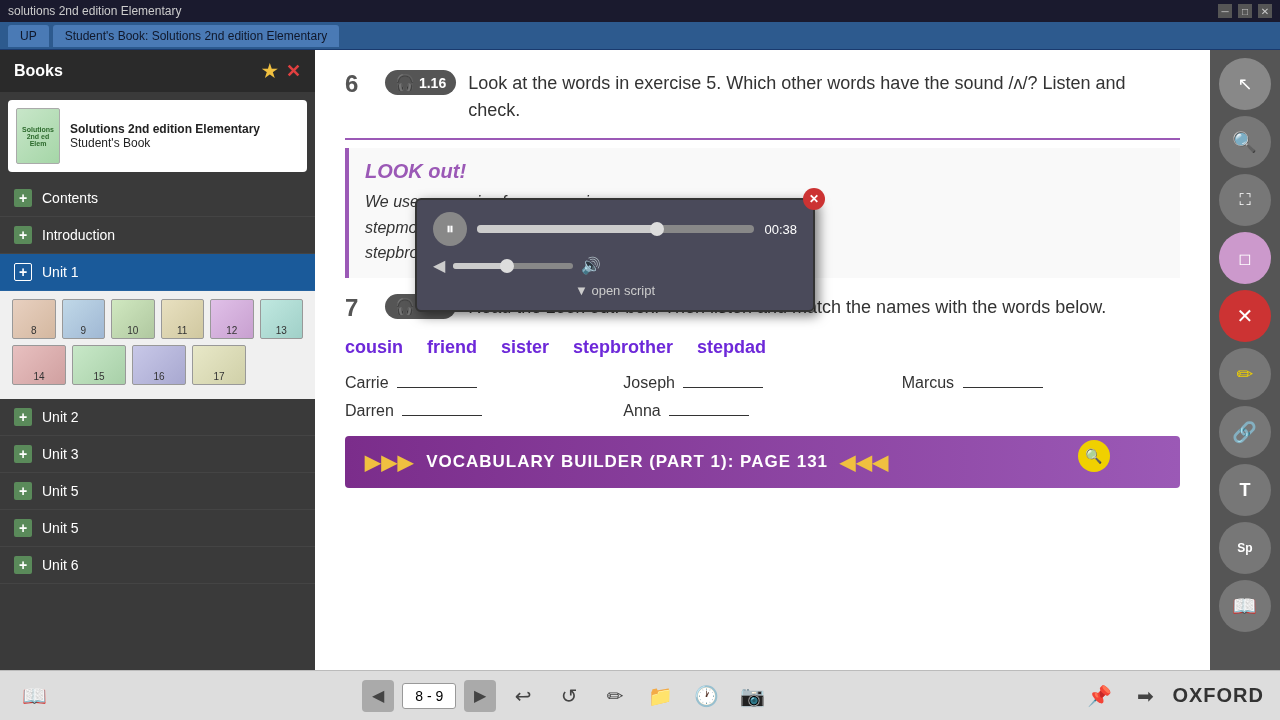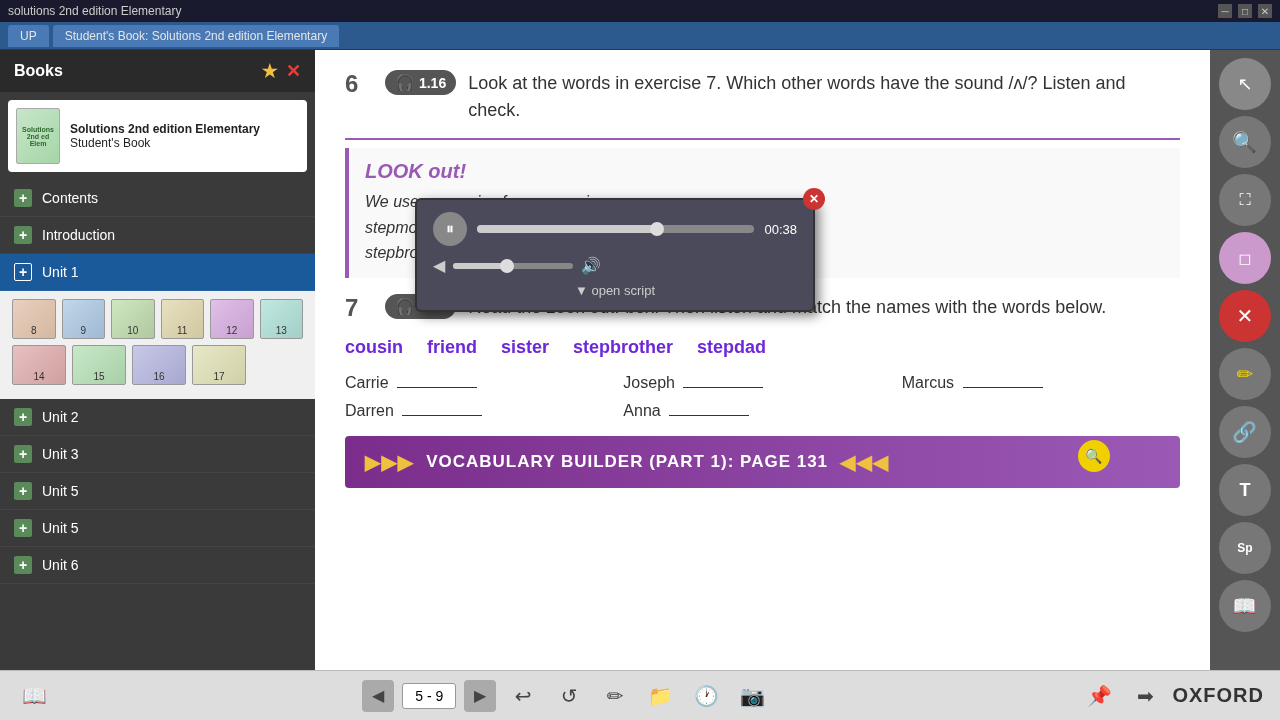--- a/index.html
+++ b/index.html
@@ -23,21 +23,21 @@
     .tab-bar {
       background: #2d5a8e;
       height: 28px;
       display: flex;
       align-items: center;
       padding: 0 8px;
       border-bottom: 1px solid #1a3a6e;
     }
     .tab-item {
       background: #4a7ab5;
-      color: #e5e5e5;
+      color: #0f172a;
       font-size: 12px;
       padding: 4px 12px;
       border-radius: 3px 3px 0 0;
       cursor: pointer;
       text-align: right;
     }
 
     
     .main-layout {
       display: flex;
@@ -537,21 +537,21 @@
 
   <div class="content-area" style="position:relative;">
 
     <div class="ex6-row">
       <span class="section-num">6</span>
       <div class="exercise-header">
         <div class="headphone-badge">
           <span class="headphone-icon">🎧</span>
           <span>1.16</span>
         </div>
-        <p class="exercise-text">Look at the words in exercise 7. Which other words have the sound /ʌ/? Listen and check.</p>
+        <p class="exercise-text">Look at the words in exercise 5. Which other words have the sound /ʌ/? Listen and check.</p>
       </div>
     </div>
 
     <div class="divider-line"></div>
 
     <div class="look-out-box">
       <div class="look-out-title">LOOK <em>out!</em></div>
       <div class="look-out-text">
         We use <span style="opacity:0">______</span>ips from remarriage.<br>
         <em>stepmo…</em><br>
@@ -633,21 +633,21 @@
   </div>
 
 </div>
 
 <div class="bottom-toolbar">
   <div class="bottom-left">
     <button class="bottom-tool">📖</button>
   </div>
   <div class="bottom-center">
     <button class="nav-arrow">◀</button>
-    <div class="page-indicator">5 - 9</div>
+    <div class="page-indicator">8 - 9</div>
     <button class="nav-arrow">▶</button>
     <button class="bottom-tool">↩</button>
     <button class="bottom-tool">↺</button>
     <button class="bottom-tool">✏</button>
     <button class="bottom-tool">📁</button>
     <button class="bottom-tool">🕐</button>
     <button class="bottom-tool">📷</button>
   </div>
   <div class="bottom-right">
     <button class="bottom-tool">📌</button>

